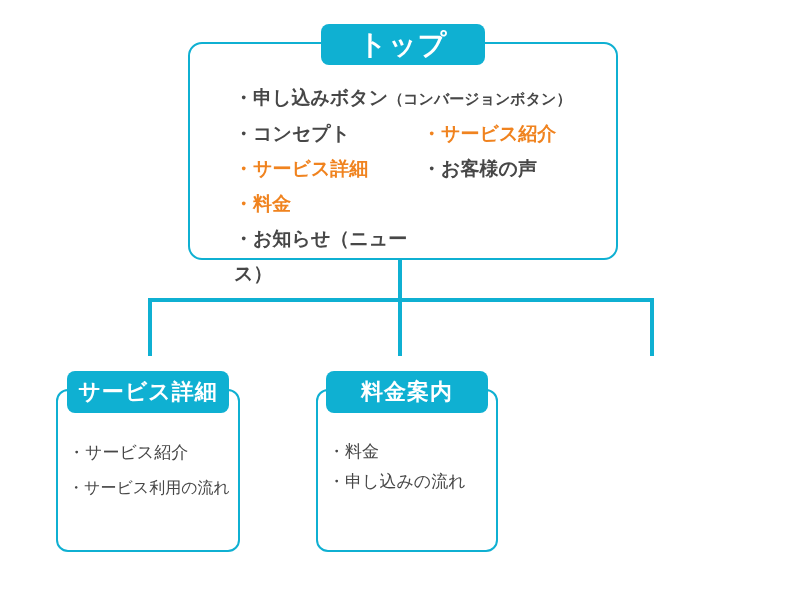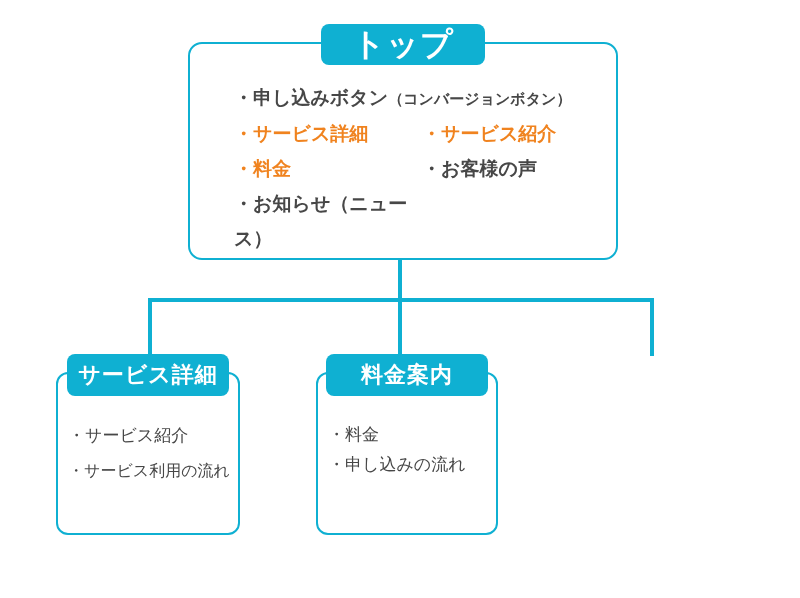--- a/index.html
+++ b/index.html
@@ -7,31 +7,31 @@
   .canvas{position:relative;width:800px;height:598px;background:#fff;overflow:hidden;}
 
   
   .node{position:absolute;background:#fff;border:2px solid #0fb0d2;border-radius:14px;box-sizing:border-box;}
   .tab{position:absolute;left:50%;transform:translateX(-50%);background:#0fb0d2;color:#fff;
        border-radius:8px;display:flex;align-items:center;justify-content:center;
        font-weight:bold;z-index:3;letter-spacing:1px;}
 
   
   .node-top{left:188px;top:42px;width:430px;height:218px;}
-  .node-top .tab{top:-20px;width:164px;height:41px;font-size:32px;}
+  .node-top .tab{top:-20px;width:164px;height:41px;font-size:28px;}
   .top-content{position:absolute;left:44px;top:36px;right:10px;color:#474747;font-weight:bold;font-size:19px;line-height:35px;}
   .row-full{white-space:nowrap;}
   .row-full .note{font-size:15px;font-weight:bold;margin-top:16px;}
   .cols{display:flex;}
   .col-left{width:188px;flex:0 0 188px;}
   .col-right{flex:1;}
   .orange{color:#f0831f;}
 
   
-  .node-child{position:absolute;top:372px;width:184px;height:163px;background:#fff;border:2px solid #0fb0d2;border-radius:12px;box-sizing:border-box;text-decoration:underline;}
+  .node-child{position:absolute;top:389px;width:184px;height:163px;background:#fff;border:2px solid #0fb0d2;border-radius:12px;box-sizing:border-box;text-decoration:underline;}
   .node-child .tab{top:-20px;width:162px;height:42px;font-size:22px;}
   .child-content{position:absolute;left:10px;top:44px;right:6px;color:#474747;font-size:17px;line-height:35px;}
   .child2 .child-content{line-height:30px;top:46px;}
   .item-small{font-size:16px;}
   .child-a{left:56px;}
   .child-b{left:308px;width:182px;margin-left:8px;}
   .child-c{left:555px;width:182px;}
 
   
   .line{position:absolute;background:#0fb0d2;z-index:1;}
@@ -51,20 +51,21 @@
   <div class="line v-drop-a"></div>
   <div class="line v-drop-b"></div>
   <div class="line v-drop-c"></div>
 
   <div class="node node-top">
     <div class="tab">トップ</div>
     <div class="top-content">
       <div class="row-full"><span>・申し込みボタン</span><span class="note">（コンバージョンボタン）</span></div>
       <div class="cols">
         <div class="col-left">
+          <div>・コンセプト</div>
           <div class="orange">・サービス詳細</div>
           <div class="orange">・料金</div>
           <div>・お知らせ（ニュース）</div>
         </div>
         <div class="col-right">
           <div class="orange">・サービス紹介</div>
           <div>・お客様の声</div>
         </div>
       </div>
     </div>

